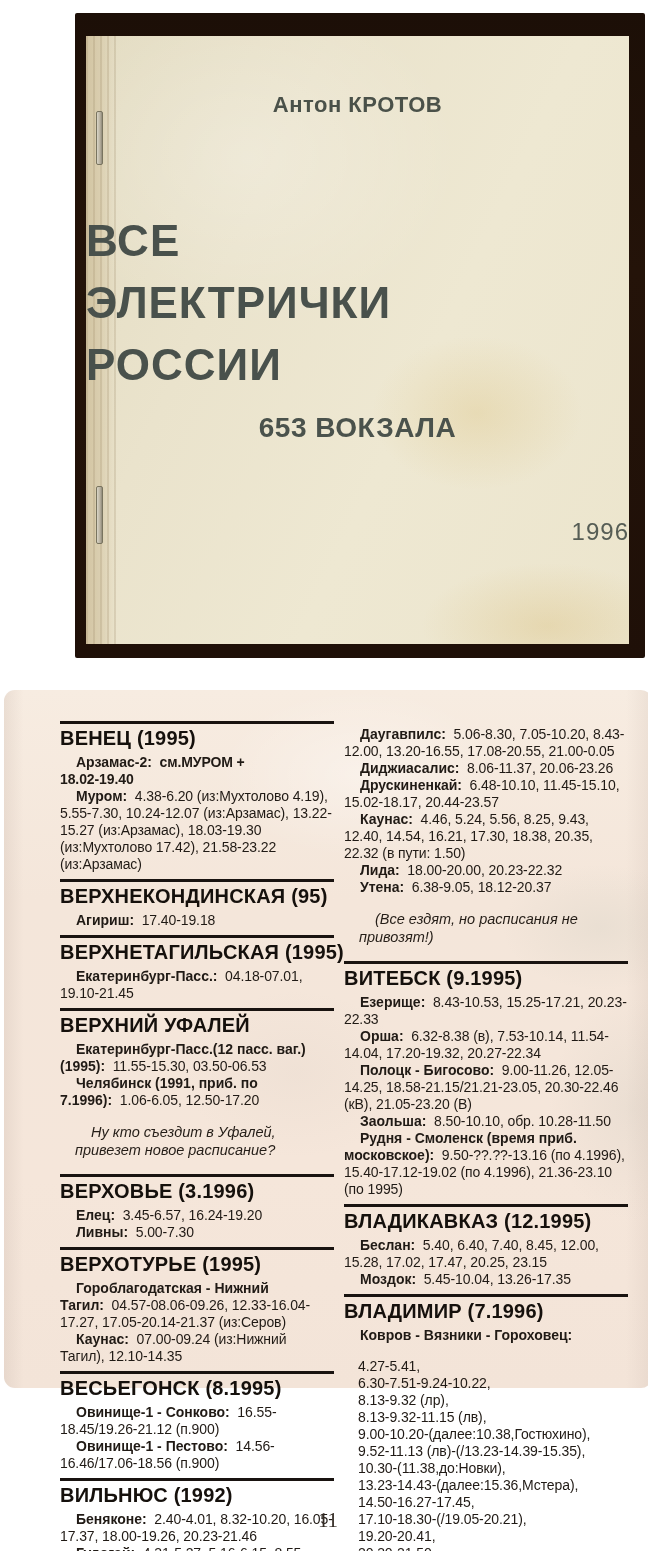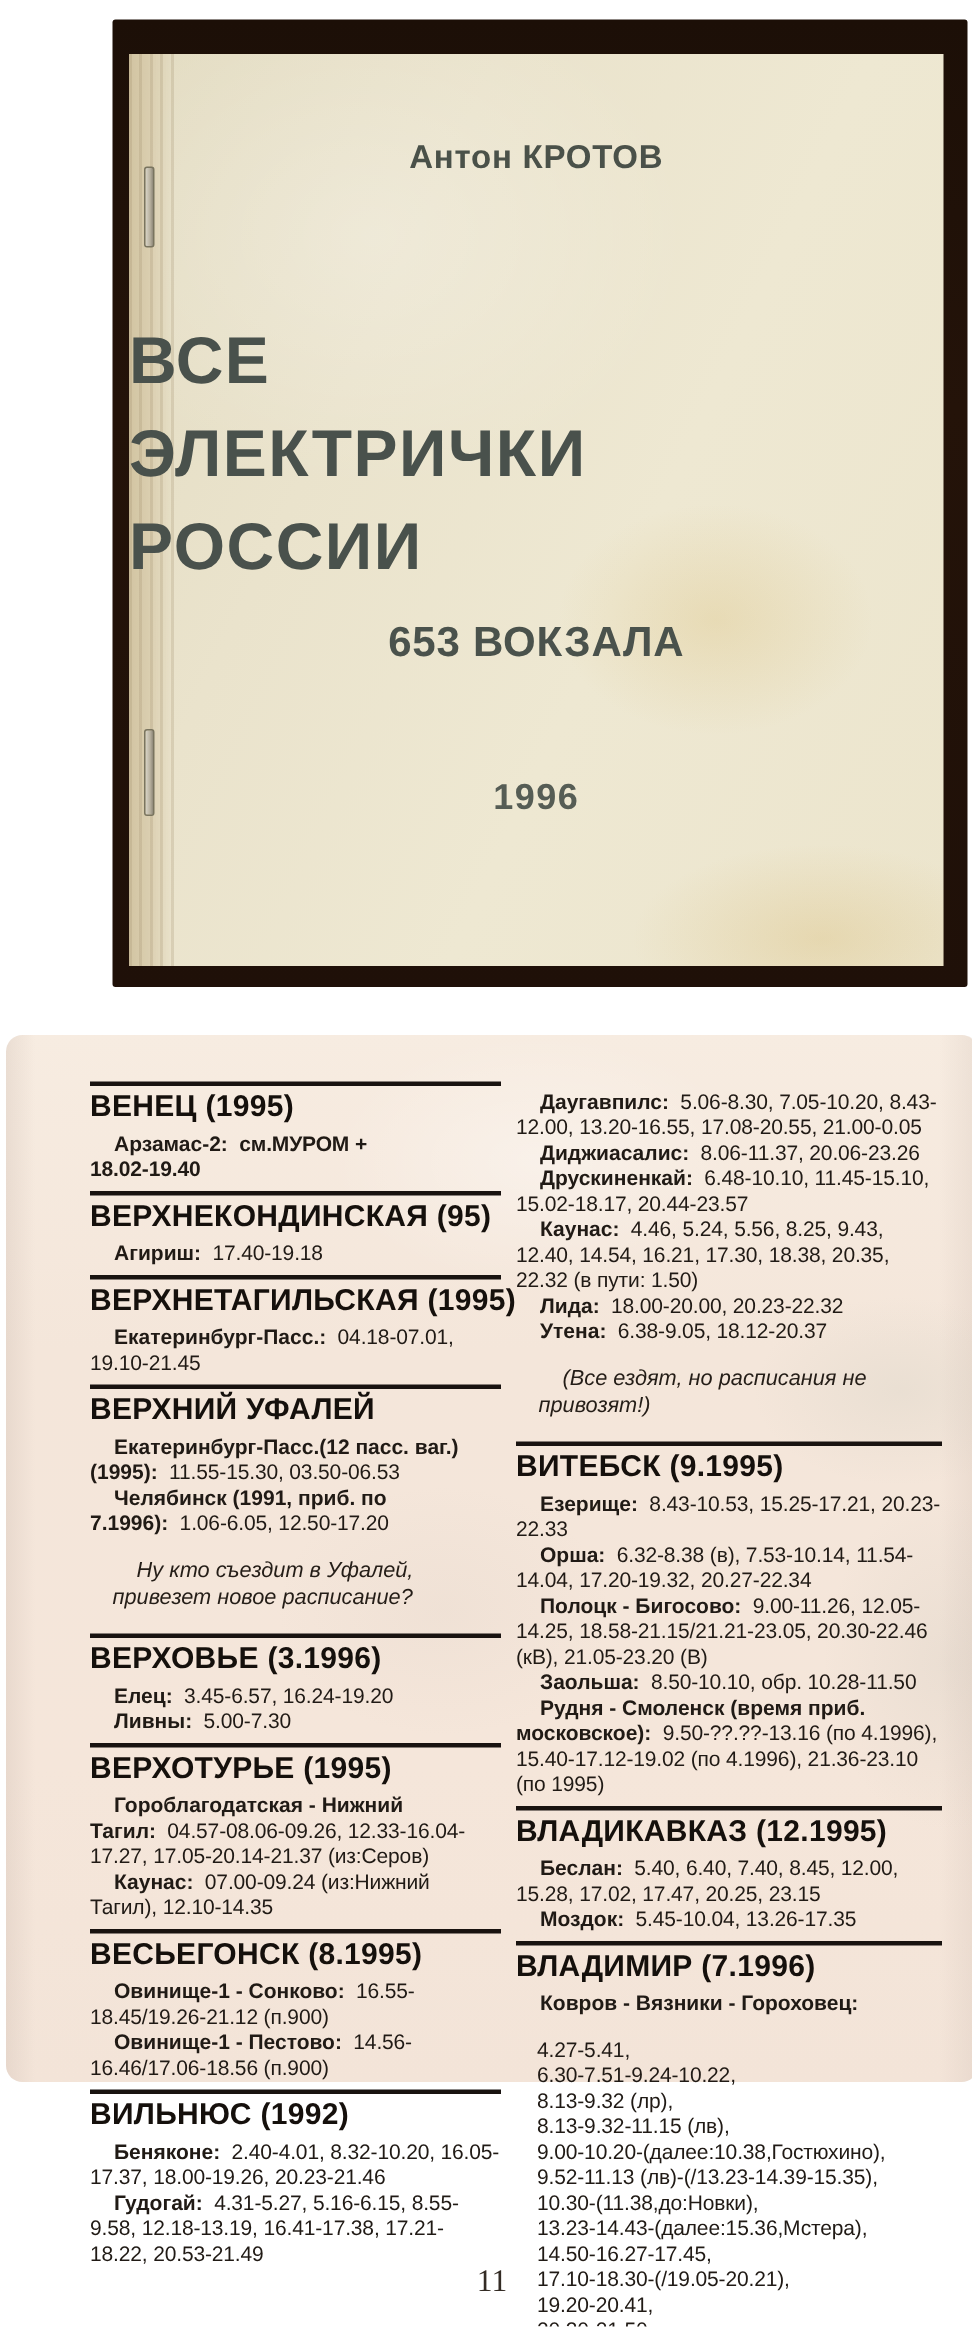--- a/index.html
+++ b/index.html
@@ -41,22 +41,22 @@
   }
   .cover-title{
     position:absolute;top:140px;left:0;right:0;text-align:left;
     font-size:44px;line-height:62px;font-weight:bold;color:#49514c;letter-spacing:1px;margin-top:34px;
   }
   .cover-subtitle{
     position:absolute;top:376px;left:0;right:0;text-align:center;
     font-size:28px;font-weight:bold;color:#4a524c;letter-spacing:0.5px;
   }
   .cover-year{
-    position:absolute;top:482px;left:0;right:0;text-align:center;
-    font-size:24px;font-weight:bold;color:#565d55;letter-spacing:1px;
+    position:absolute;top:482px;left:0;right:0;text-align:right;
+    font-size:24px;font-weight:normal;color:#565d55;letter-spacing:1px;
   }
   
   .page-scan{
     position:absolute;left:4px;top:690px;width:648px;height:698px;
     color:#201a15;
     background:
       radial-gradient(ellipse 140px 90px at 92% 34%, rgba(170,180,165,0.14), rgba(170,180,165,0) 70%),
       radial-gradient(ellipse 120px 160px at 97% 60%, rgba(160,165,155,0.12), rgba(160,165,155,0) 70%),
       radial-gradient(ellipse 200px 120px at 55% 12%, rgba(255,255,255,0.35), rgba(255,255,255,0) 70%),
       radial-gradient(ellipse 160px 120px at 45% 55%, rgba(180,170,160,0.08), rgba(180,170,160,0) 70%),
@@ -110,20 +110,21 @@
   </div>
 </div>
 
 <div class="page-scan">
   <div class="col col-left">
       <section class="tsection">
         <div class="rule"></div>
         <h2 class="heading">ВЕНЕЦ (1995)</h2>
         <p class="entry all-bold"><b class="label">Арзамас-2:</b>&nbsp;&nbsp;см.МУРОМ +
 18.02-19.40</p>
+        <p class="entry"><b class="label">Муром:</b>&nbsp;&nbsp;4.38-6.20 (из:Мухтолово 4.19), 5.55-7.30, 10.24-12.07 (из:Арзамас), 13.22-15.27 (из:Арзамас), 18.03-19.30 (из:Мухтолово 17.42), 21.58-23.22 (из:Арзамас)</p>
       </section>
       <section class="tsection">
         <div class="rule"></div>
         <h2 class="heading">ВЕРХНЕКОНДИНСКАЯ (95)</h2>
         <p class="entry"><b class="label">Агириш:</b>&nbsp;&nbsp;17.40-19.18</p>
       </section>
       <section class="tsection">
         <div class="rule"></div>
         <h2 class="heading">ВЕРХНЕТАГИЛЬСКАЯ (1995)</h2>
         <p class="entry"><b class="label">Екатеринбург-Пасс.:</b>&nbsp;&nbsp;04.18-07.01, 19.10-21.45</p>

